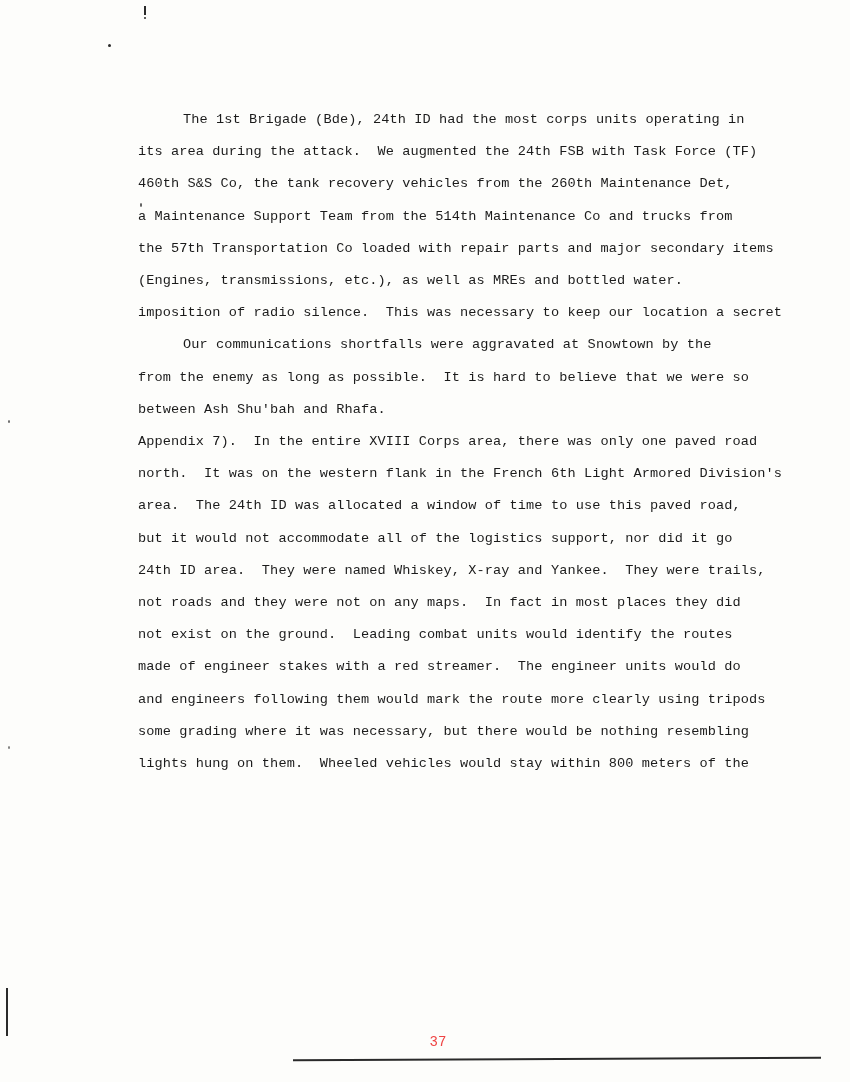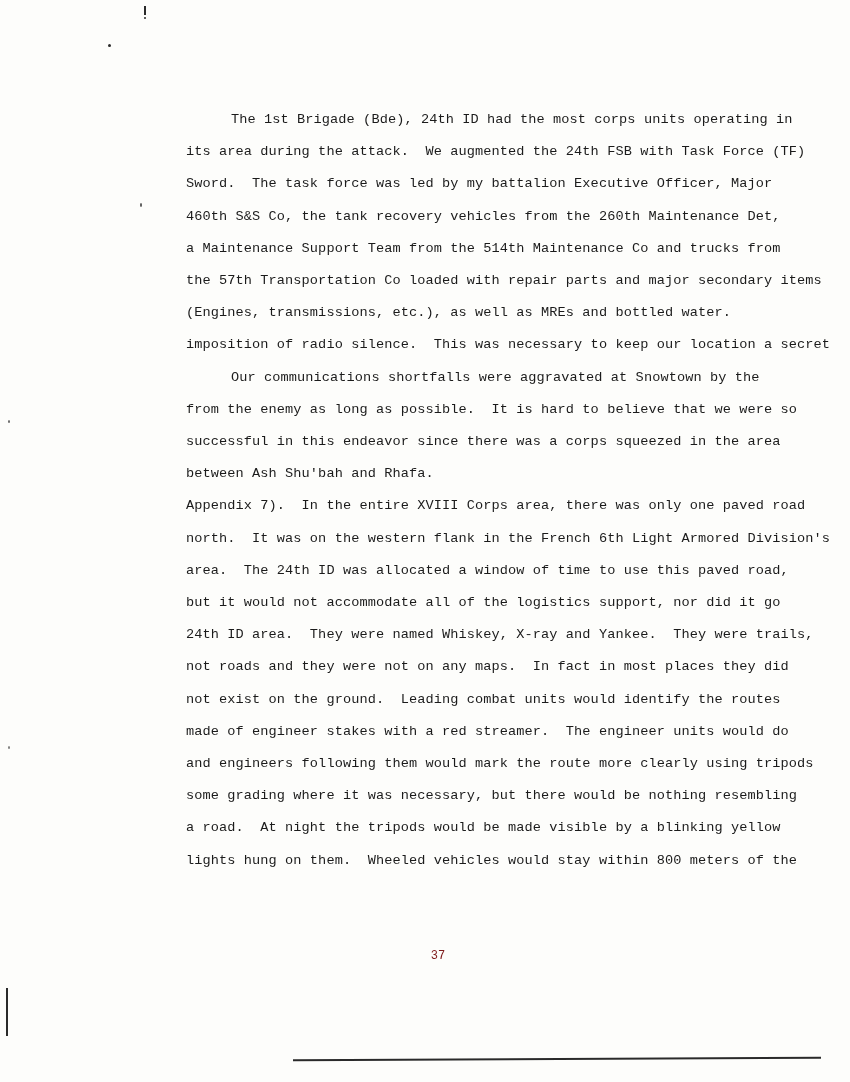--- a/index.html
+++ b/index.html
@@ -21,33 +21,32 @@
     position: absolute;
     left: 138px;
     top: 104px;
     width: 652px;
     font-size: 13.6px;
     line-height: 32.2px;
   }
   .line {
     white-space: pre;
     letter-spacing: 0.1px;
-    margin-left: 48px;
   }
   .para-start {
     padding-left: 45px;
   }
   .page-number {
     position: absolute;
     left: 138px;
-    top: 949px;
+    top: 1034px;
     width: 600px;
     text-align: center;
-    font-size: 12px;
-    color: #7f1d1d;
+    font-size: 14px;
+    color: #ef4444;
   }
   .artifact {
     position: absolute;
     background: #2a2a2a;
   }
   .artifact.dot {
     border-radius: 50%;
   }
   #top-mark {
     left: 144px;
@@ -112,39 +111,36 @@
   <div class="artifact dot" id="stray-dot-1"></div>
   <div class="artifact dot" id="stray-dot-2"></div>
   <div class="artifact dot" id="stray-dot-3"></div>
   <div class="artifact dot" id="stray-dot-4"></div>
   <div class="artifact" id="left-edge-line"></div>
   <div class="artifact" id="bottom-scan-line"></div>
 
   <div class="text-block">
     <div class="line para-start">The 1st Brigade (Bde), 24th ID had the most corps units operating in</div>
     <div class="line">its area during the attack.  We augmented the 24th FSB with Task Force (TF)</div>
-    <div class="line">Sword.  The task force was led by my battalion Executive Officer, Major</div>
     <div class="line">460th S&amp;S Co, the tank recovery vehicles from the 260th Maintenance Det,</div>
     <div class="line">a Maintenance Support Team from the 514th Maintenance Co and trucks from</div>
     <div class="line">the 57th Transportation Co loaded with repair parts and major secondary items</div>
     <div class="line">(Engines, transmissions, etc.), as well as MREs and bottled water.</div>
     <div class="line">imposition of radio silence.  This was necessary to keep our location a secret</div>
     <div class="line para-start">Our communications shortfalls were aggravated at Snowtown by the</div>
     <div class="line">from the enemy as long as possible.  It is hard to believe that we were so</div>
-    <div class="line">successful in this endeavor since there was a corps squeezed in the area</div>
     <div class="line">between Ash Shu'bah and Rhafa.</div>
     <div class="line">Appendix 7).  In the entire XVIII Corps area, there was only one paved road</div>
     <div class="line">north.  It was on the western flank in the French 6th Light Armored Division's</div>
     <div class="line">area.  The 24th ID was allocated a window of time to use this paved road,</div>
     <div class="line">but it would not accommodate all of the logistics support, nor did it go</div>
     <div class="line">24th ID area.  They were named Whiskey, X-ray and Yankee.  They were trails,</div>
     <div class="line">not roads and they were not on any maps.  In fact in most places they did</div>
     <div class="line">not exist on the ground.  Leading combat units would identify the routes</div>
     <div class="line">made of engineer stakes with a red streamer.  The engineer units would do</div>
     <div class="line">and engineers following them would mark the route more clearly using tripods</div>
     <div class="line">some grading where it was necessary, but there would be nothing resembling</div>
-    <div class="line">a road.  At night the tripods would be made visible by a blinking yellow</div>
     <div class="line">lights hung on them.  Wheeled vehicles would stay within 800 meters of the</div>
   </div>
 
   <div class="page-number">37</div>
 
 </div>
 
 </body></html>

